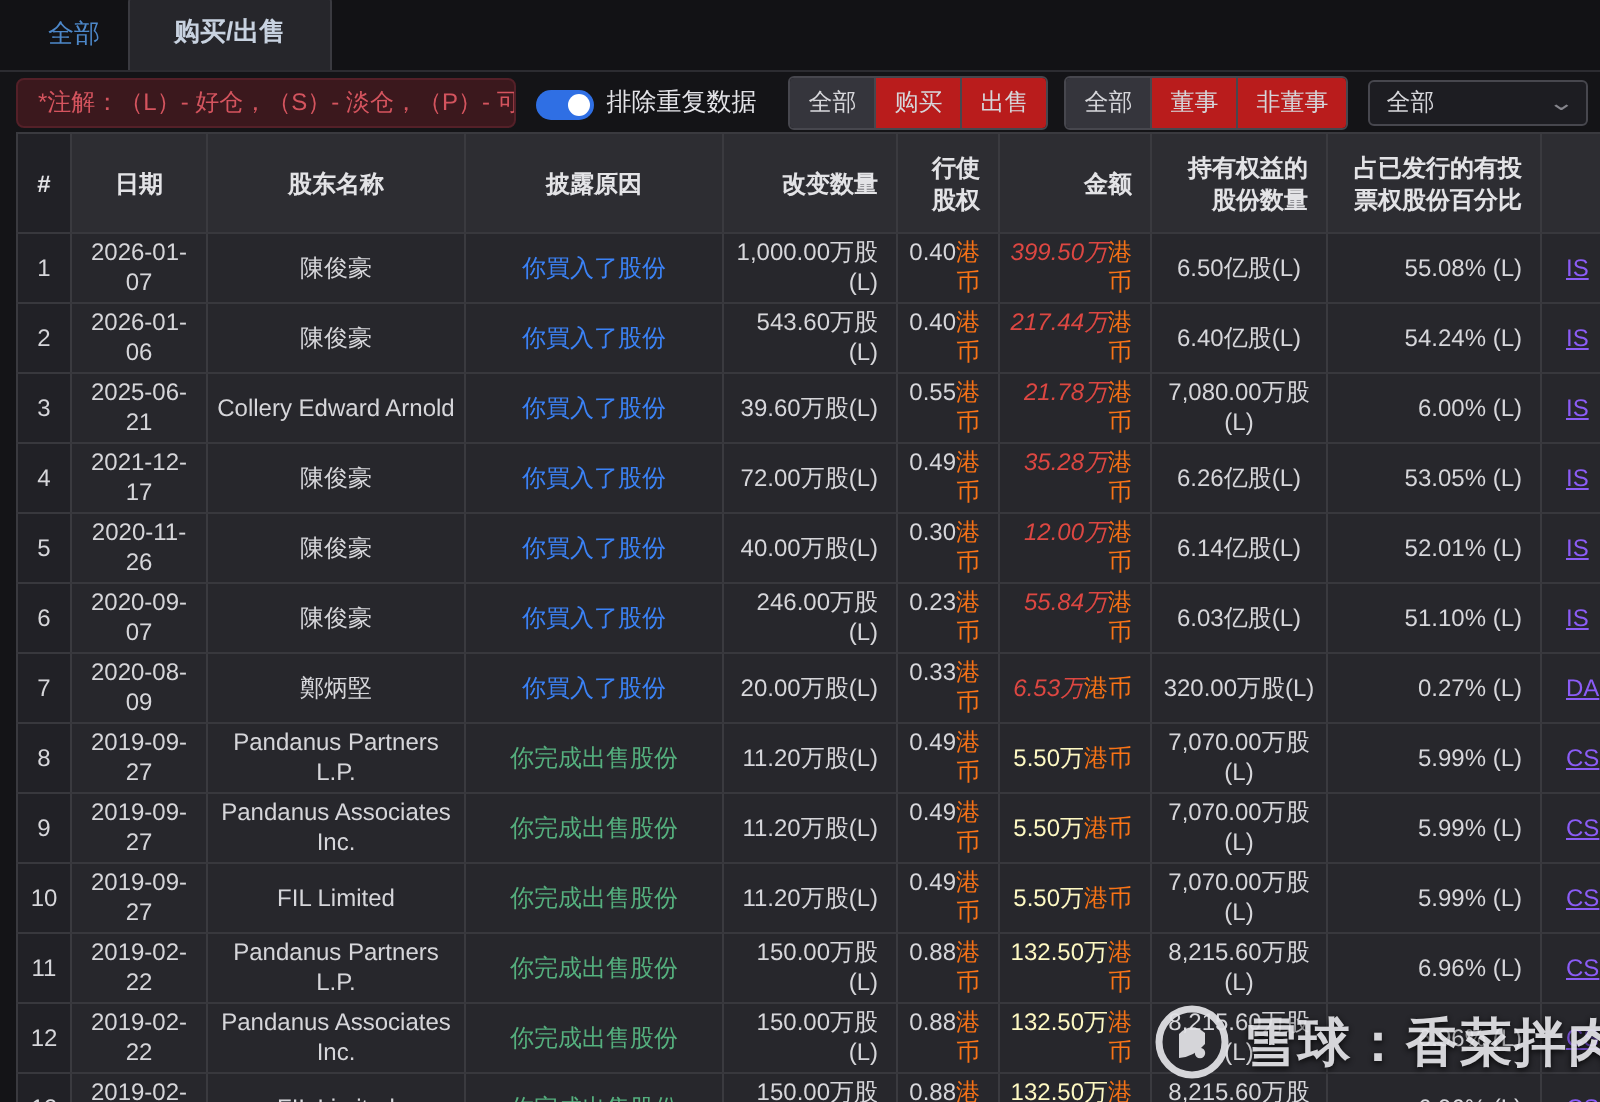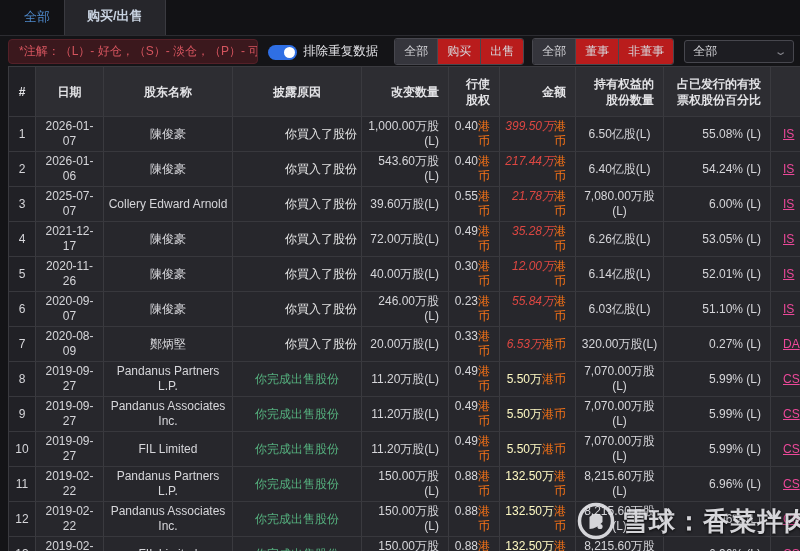--- a/index.html
+++ b/index.html
@@ -36,26 +36,26 @@
   .table-wrap { padding-left:8px; background:#141417; }
   table { border-collapse:collapse; table-layout:fixed; width:822px; background:#27272c;
           border-left:1px solid #3a3a3f; border-top:1px solid #3a3a3f; }
   th, td { border-right:1px solid #3a3a3f; border-bottom:1px solid #38383d; font-size:12px; overflow:hidden; }
   thead th { background:#2d2d32; color:#e3e3e6; font-weight:bold; height:50px;
              padding:4px 8px; line-height:16px; vertical-align:middle; }
   td { color:#d6d6da; height:27px; padding:2px 4px; line-height:15px; vertical-align:middle; }
   .c-center { text-align:center; }
   .c-right  { text-align:right; padding-right:9px; }
   .c-idx    { background:#212126; }
-  .reason.buy  { color:#e5e5e5;text-align:right; }
+  .reason.buy  { color:#3b82f6; }
   .reason.sell { color:#55b07e; }
   .unit { color:#f97316; }
   .amt-num.buy  { color:#dd4742;font-style:italic; }
   .amt-num.sell { color:#fef9c3; }
-  a.form-link { color:#ec4899; text-decoration:underline; font-size:12px; padding-left:8px; }
+  a.form-link { color:#8b5cf6; text-decoration:underline; font-size:12px; padding-left:8px; }
 
   
   .watermark { position:absolute; left:576px; top:501px; display:flex; align-items:center; gap:6px;
                opacity:.92; pointer-events:none; }
   .watermark .wm-text { color:#e4e4e8; font-size:26px; font-weight:bold; letter-spacing:1px;
                         text-shadow:0 1px 3px rgba(0,0,0,.9); white-space:nowrap; }
 </style>
 </head>
 <body>
 
@@ -138,21 +138,21 @@
             <td class="c-center reason buy">你買入了股份</td>
             <td class="c-right">543.60万股(L)</td>
             <td class="c-right">0.40<span class="unit">港币</span></td>
             <td class="c-right"><span class="amt-num buy">217.44万</span><span class="unit">港币</span></td>
             <td class="c-center">6.40亿股(L)</td>
             <td class="c-right">54.24% (L)</td>
             <td><a class="form-link" href="#">IS</a></td>
           </tr>
           <tr>
             <td class="c-center c-idx">3</td>
-            <td class="c-center">2025-07-07</td>
+            <td class="c-center">2025-06-21</td>
             <td class="c-center">Collery Edward Arnold</td>
             <td class="c-center reason buy">你買入了股份</td>
             <td class="c-right">39.60万股(L)</td>
             <td class="c-right">0.55<span class="unit">港币</span></td>
             <td class="c-right"><span class="amt-num buy">21.78万</span><span class="unit">港币</span></td>
             <td class="c-center">7,080.00万股(L)</td>
             <td class="c-right">6.00% (L)</td>
             <td><a class="form-link" href="#">IS</a></td>
           </tr>
           <tr>

